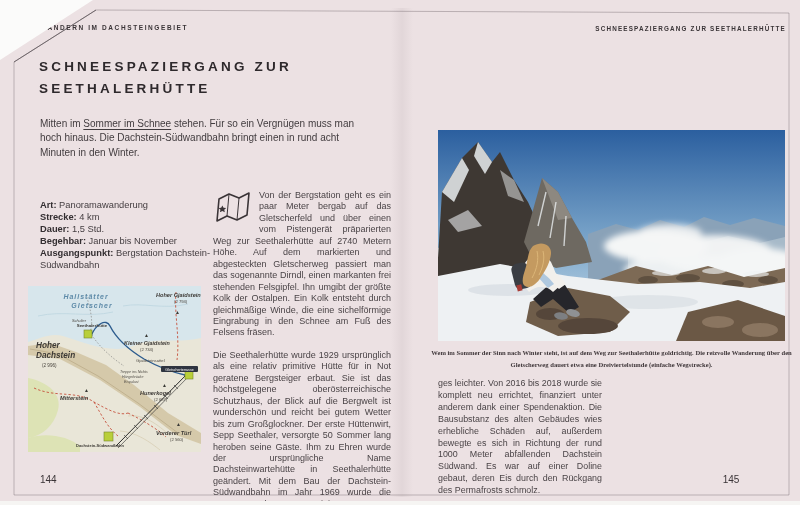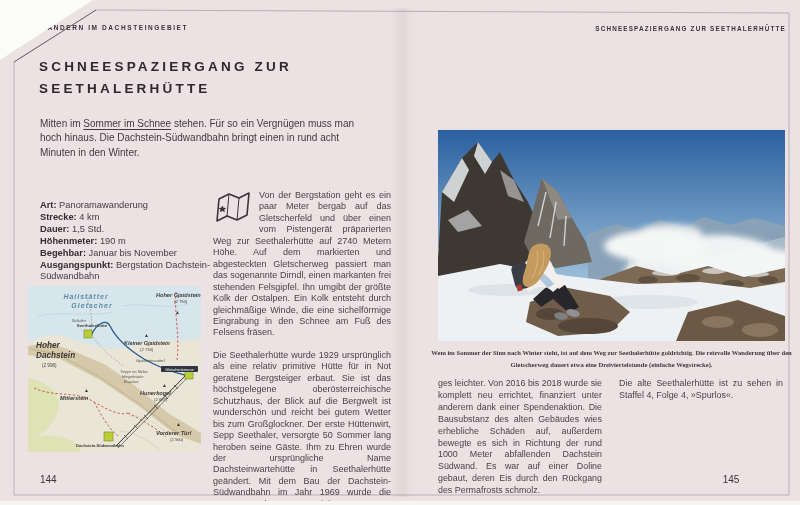--- a/index.html
+++ b/index.html
@@ -71,21 +71,20 @@
 
       <h1 class="title"><span>SCHNEESPAZIERGANG ZUR</span><br>
         <span>SEETHALERHÜTTE</span></h1>
 
       <p class="intro"><span>Mitten im </span><span class="u">Sommer im Schnee</span><span> stehen. Für so ein Vergnügen muss man hoch hinaus. Die Dachstein-Südwandbahn bringt einen in rund acht Minuten in den Winter.</span></p>
 
       <div class="facts">
         <div><b>Art:</b><span> Panoramawanderung</span></div>
         <div><b>Strecke:</b><span> 4 km</span></div>
         <div><b>Dauer:</b><span> 1,5 Std.</span></div>
-        <div><b>Höhenmeter:</b><span> 190 m</span></div>
         <div><b>Begehbar:</b><span> Januar bis November</span></div>
         <div><b>Ausgangspunkt:</b><span> Bergstation Dachstein-Südwandbahn</span></div>
       </div>
 
       <div class="map-wrap">
         <svg viewBox="0 0 173 166" width="173" height="166">
           <rect x="0" y="0" width="173" height="166" fill="#e9e6d8"></rect>
 
           <path d="M0,0 H173 V52 C150,58 128,50 105,60 C85,68 60,58 35,50 C22,46 8,54 0,56 Z" fill="#d7e6ec"></path>
           <path d="M10,30 C35,24 60,32 85,26 M95,20 C115,16 135,24 160,18" fill="none" stroke="#bcd6df" stroke-width="0.8"></path>
@@ -265,20 +264,19 @@
         </svg>
       </div>
 
       <div class="caption">Wem im Sommer der Sinn nach Winter steht, ist auf dem Weg zur Seethalerhütte goldrichtig. Die reizvolle Wanderung über den Gletscherweg dauert etwa eine Dreiviertelstunde (einfache Wegstrecke).</div>
 
       <div class="cols">
         <div>
           <p>ges leichter. Von 2016 bis 2018 wurde sie komplett neu errichtet, finanziert unter anderem dank einer Spendenaktion. Die Bausubstanz des alten Gebäudes wies erhebliche Schäden auf, außerdem bewegte es sich in Richtung der rund 1000 Meter abfallenden Dachstein Südwand. Es war auf einer Doline gebaut, deren Eis durch den Rückgang des Permafrosts schmolz.</p>
         </div>
         <div>
-          <p>Die alte Seethalerhütte ist zu sehen in Staffel 4, Folge 4, »Spurlos«.</p>
         </div>
       </div>
 
       <div class="pagenum pn-right">145</div>
     </div>
   </div>
 </div>
 
 </body></html>

